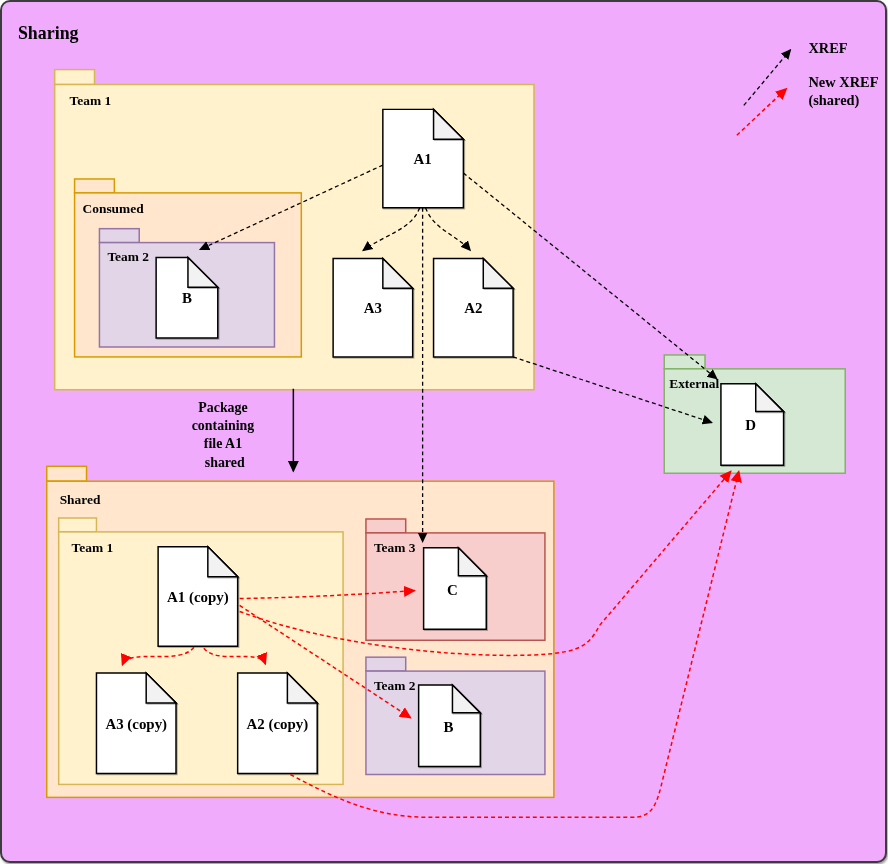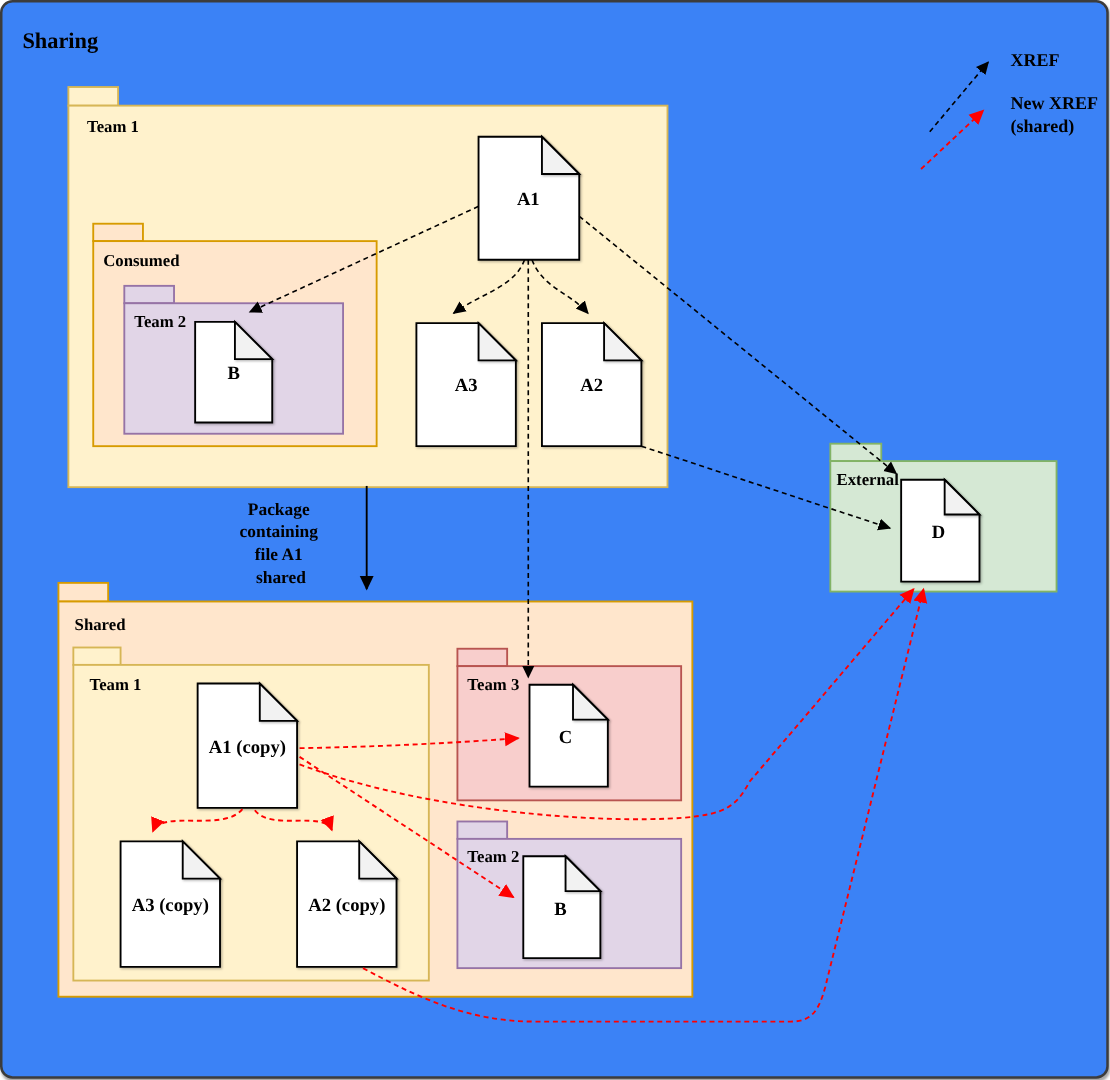--- a/index.html
+++ b/index.html
@@ -1,17 +1,17 @@
 <!DOCTYPE html>
 <html><head>
 <meta charset="utf-8">
 <style>
   html,body{margin:0;padding:0;background:#fff;}
   body{width:888px;height:864px;overflow:hidden;}
-  .canvas{position:relative;width:883px;height:859px;background:#3b82f6;
+  .canvas{position:relative;width:883px;height:859px;background:#f0abfc;
     border:2px solid #3c3c3c;border-radius:10px;box-shadow:1px 2px 2px rgba(0,0,0,.35);}
   svg{display:block;}
   text{font-family:"Liberation Serif","DejaVu Serif",serif;font-weight:bold;fill:#000;}
   .title{font-size:18px;}
   .flbl{font-size:13.5px;}
   .dlbl{font-size:15px;}
   .llbl{font-size:14.5px;}
   .note{font-size:14px;}
   .shape{stroke-width:1.5;}
   .doc{stroke-width:1.5;filter:drop-shadow(1.5px 1.5px 0.8px rgba(0,0,0,0.28));}

